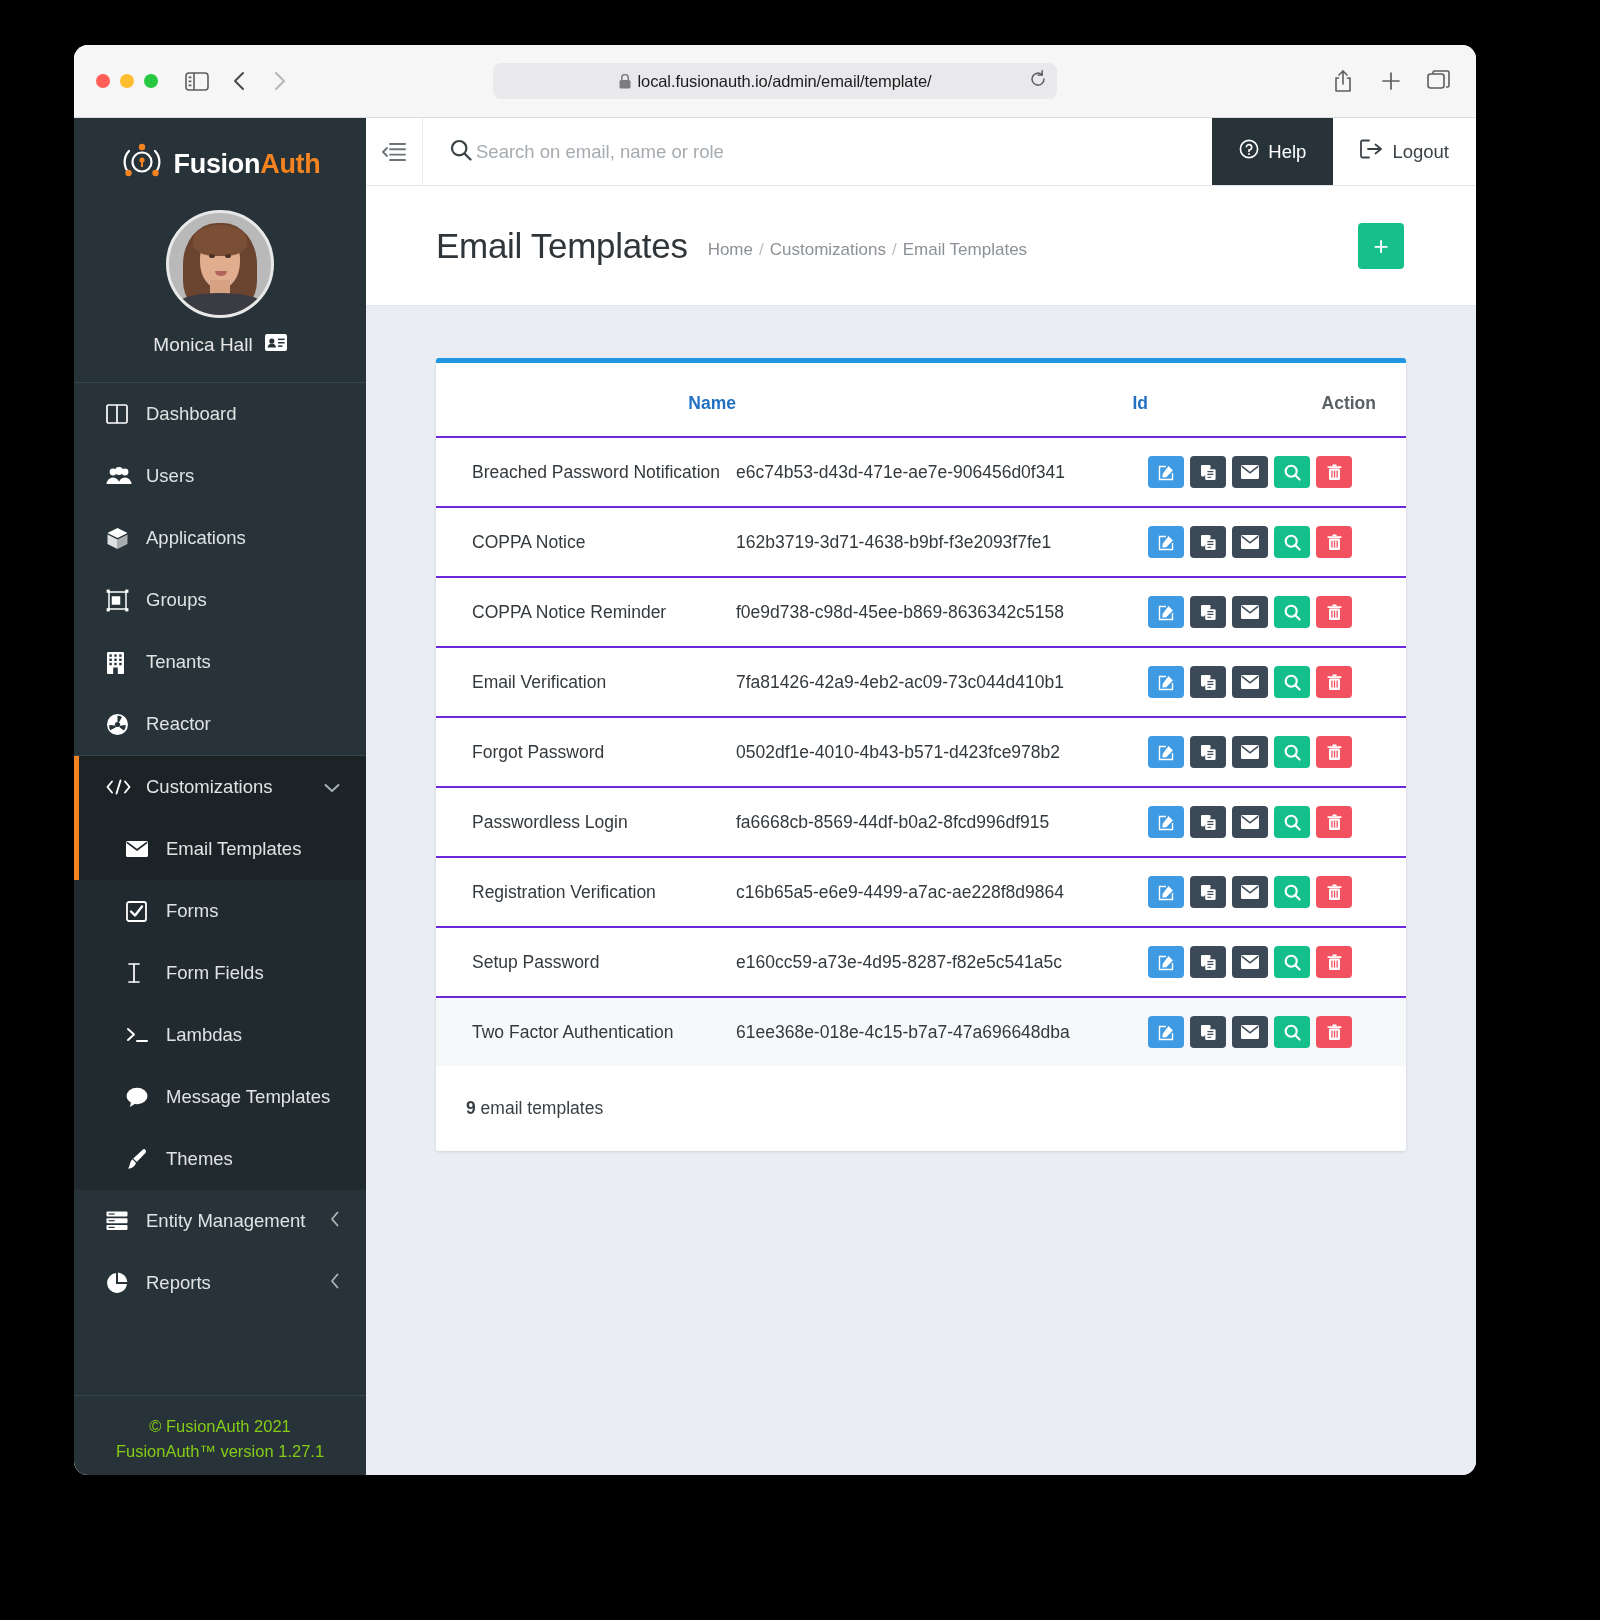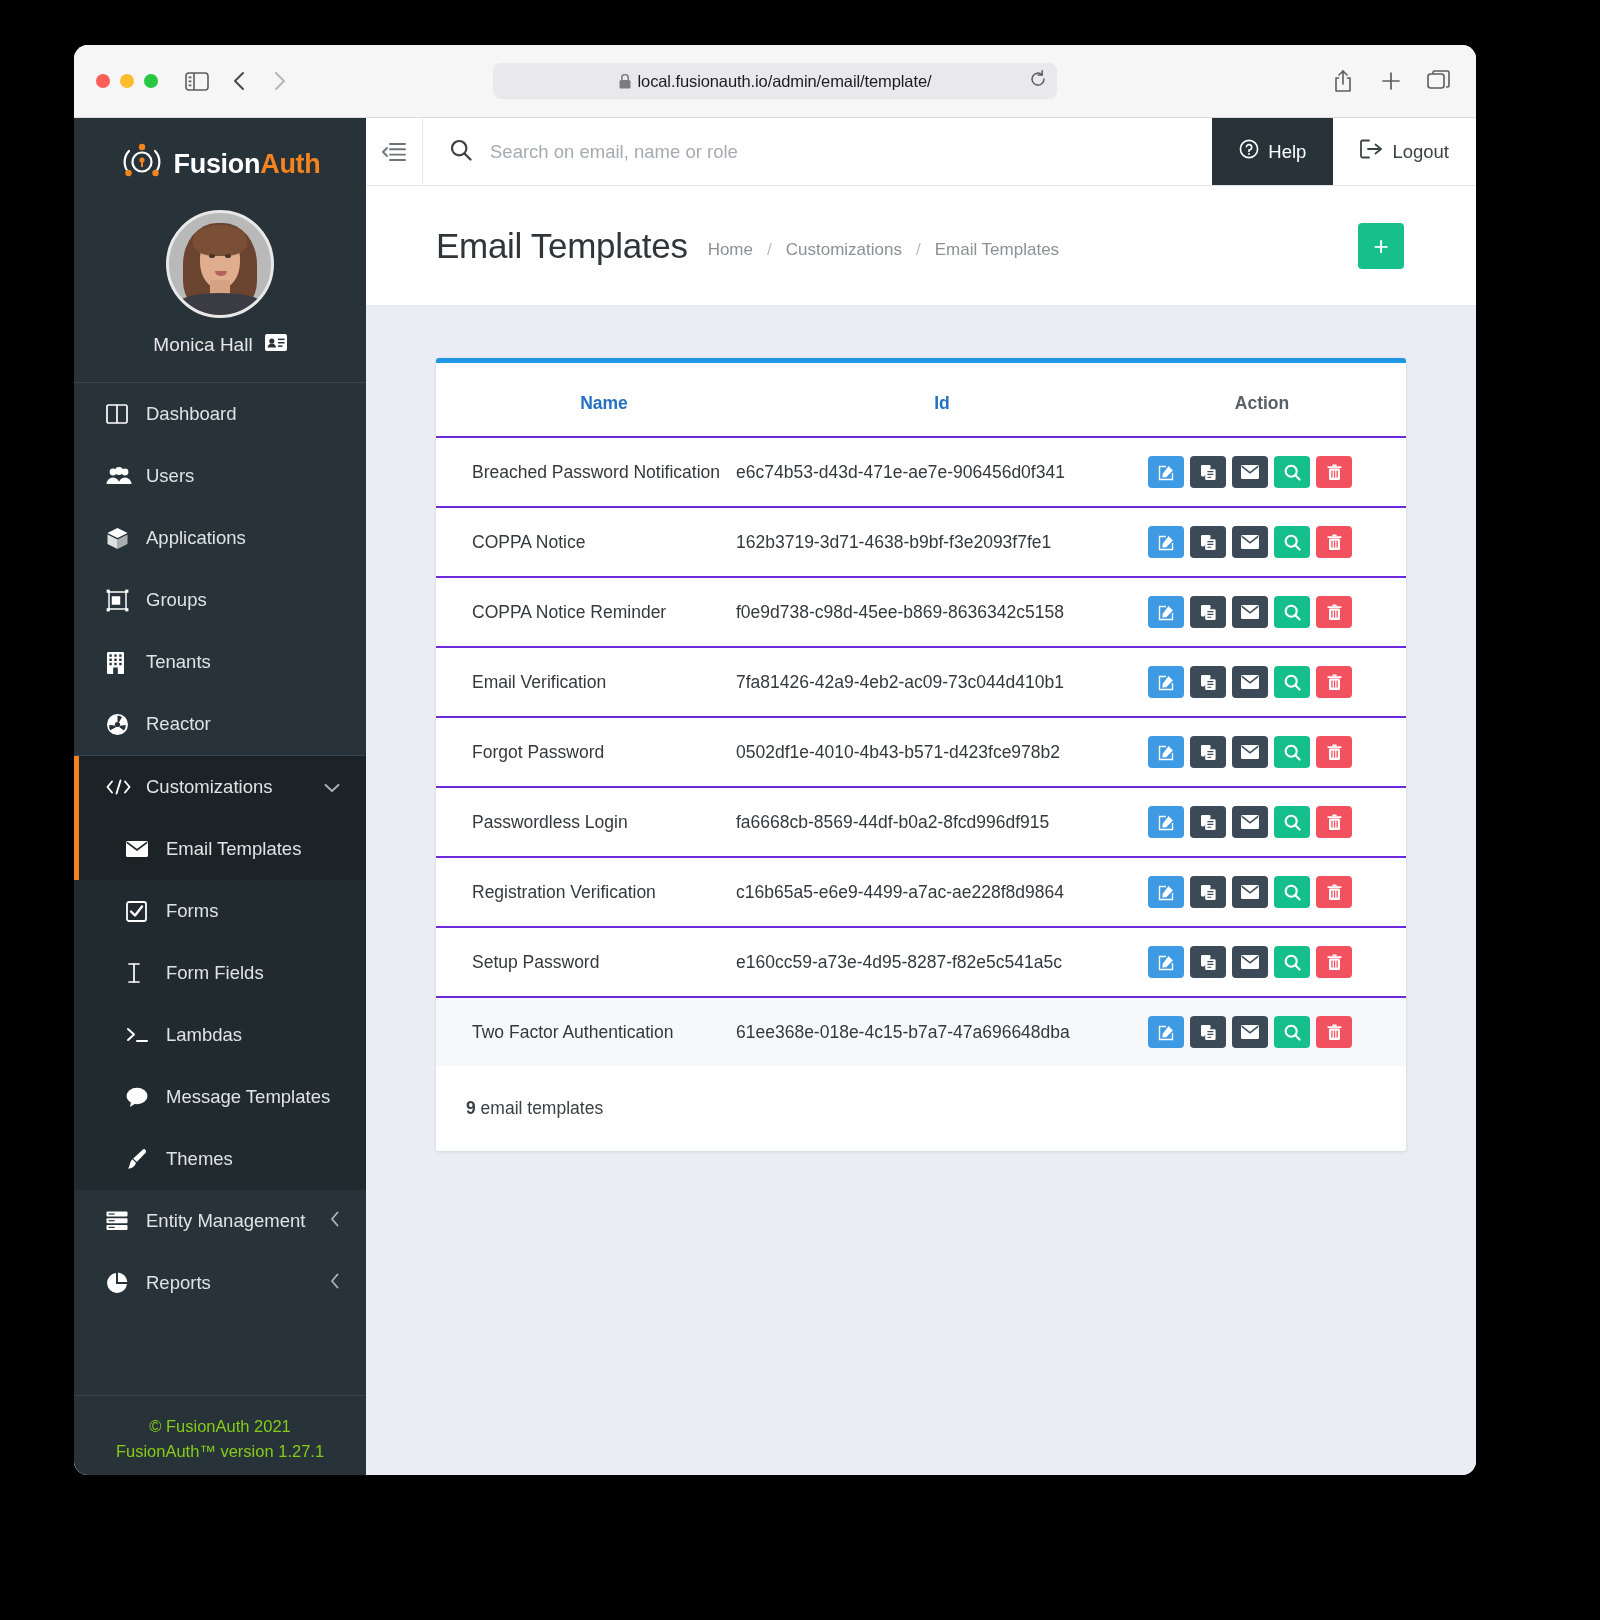--- a/index.html
+++ b/index.html
@@ -205,21 +205,21 @@
     display: flex; align-items: stretch;
     border-bottom: 1px solid #e2e6ea;
     flex-shrink: 0;
   }
   #sidebar-toggle {
     width: 57px;
     display: flex; align-items: center; justify-content: center;
     border-right: 1px solid #e7eaee;
     color: #6d7478; cursor: pointer;
   }
-  #search-area { flex: 1; display: flex; align-items: center; padding-left: 27px; gap: 18px; }
+  #search-area { flex: 1; display: flex; align-items: center; padding-left: 27px; gap: 4px; }
   #search-input {
     border: 0; outline: 0; flex: 1;
     font-size: 18.5px; color: #2b2b2b;
     font-family: "Liberation Sans", sans-serif;
     background: transparent;
   }
   #search-input::placeholder { color: #a5abb0; }
 
   #help-button {
     background: #273338; color: #fff;
@@ -234,21 +234,21 @@
 
   #page-header {
     background: #fff;
     border-bottom: 1px solid #e2e6ea;
     height: 120px;
     display: flex; align-items: center;
     padding: 0 72px 0 70px;
     flex-shrink: 0;
   }
   #page-title { font-size: 35px; font-weight: 400; color: #2f3538; letter-spacing: -0.3px; }
-  #breadcrumb { display: flex; align-items: flex-start; gap: 14px; margin-left: 20px; font-size: 17px; padding-top: 8px; }
+  #breadcrumb { display: flex; align-items: flex-start; gap: 6px; margin-left: 20px; font-size: 17px; padding-top: 8px; }
   #breadcrumb .crumb { color: #8b9196; }
   #breadcrumb .sep { color: #b9bec2; }
   #add-button {
     margin-left: auto;
     width: 46px; height: 46px;
     background: #17c08a; color: #fff;
     border: 0; border-radius: 4px;
     font-size: 26px; line-height: 1;
     display: flex; align-items: center; justify-content: center;
     cursor: pointer;
@@ -260,21 +260,21 @@
     background: #fff;
     border-radius: 3px;
     border-top: 5px solid #2196e3;
     box-shadow: 0 1px 3px rgba(20,30,40,.12);
     max-width: 972px;
     padding: 0 0 26px;
   }
 
   table { width: 100%; border-collapse: collapse; }
   thead th {
-    text-align: center;
+    text-align: right;
     font-size: 17.5px;
     padding: 30px 0 22px;
     font-weight: 700;
   }
   thead th.sortable { color: #2471c4; cursor: pointer; }
   thead th.plain { color: #5a6166; }
   th.col-name, td.col-name { padding-left: 36px; width: 300px; }
   th.col-id, td.col-id { width: 412px; }
   th.col-action, td.col-action { padding-right: 30px; }
 

